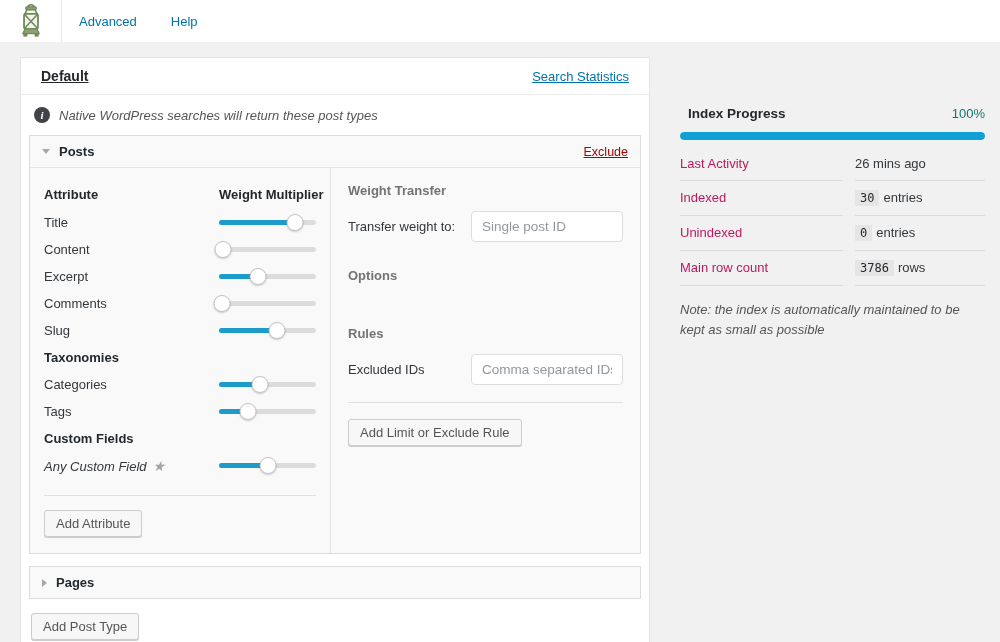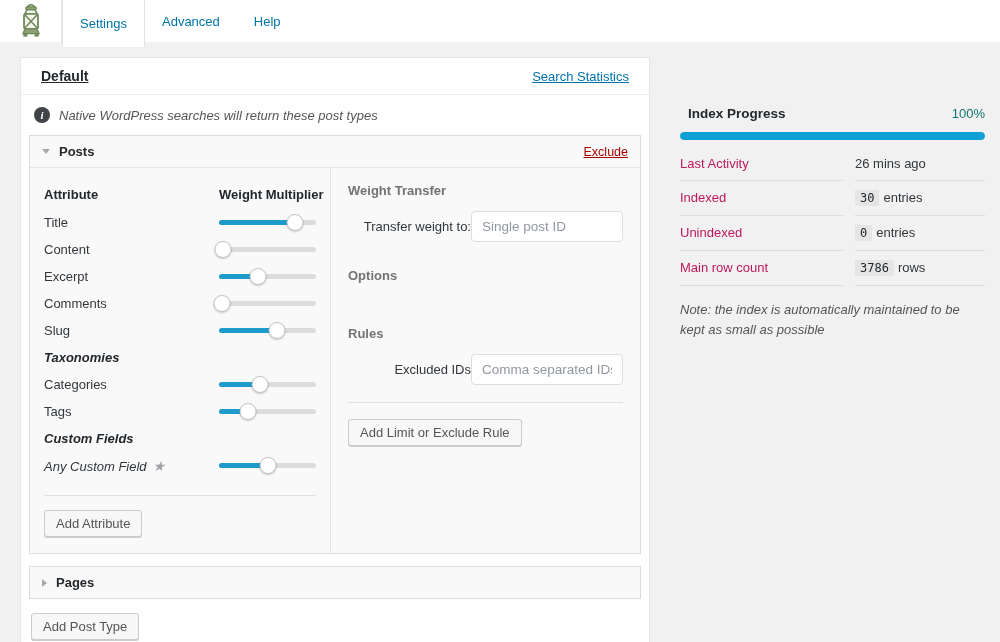--- a/index.html
+++ b/index.html
@@ -36,35 +36,35 @@
   
   .posts-body { display:flex; }
   .col-left { width:308px; padding:13px 0 16px 14px; }
   .col-right { flex:1; border-left:1px solid #e3e3e3; padding:13px 17px 16px; }
   .col-headers { display:flex; align-items:center; height:26px; margin-bottom:2px; }
   .col-headers .h { font-weight:bold; color:#23282d; }
   .h-attr { width:175px; }
   .attr-row { display:flex; align-items:center; height:27px; }
   .attr-label { width:175px; color:#32373c; }
   .attr-label.italic { font-style:italic; }
-  .section-row { display:flex; align-items:center; height:27px; font-weight:bold; color:#23282d;font-style:italic; }
+  .section-row { display:flex; align-items:center; height:27px; font-weight:bold; color:#23282d; }
   .star-icon { margin-left:6px; color:#a0a5aa; font-size:14px; }
   .star-icon::before { content:"\2605"; }
   
   .slider { position:relative; width:97px; height:17px; cursor:pointer; }
   .slider .track { position:absolute; left:0; right:0; top:6px; height:5px; border-radius:3px; background:#dcdcdc; }
   .slider .fill { height:100%; border-radius:3px; background:var(--accent,#1d9ccc); }
   .slider .thumb { position:absolute; top:0; width:17px; height:17px; border-radius:50%; background:#fff; border:1px solid #c3c4c7; box-shadow:0 1px 2px rgba(0,0,0,.2); transform:translateX(-50%); }
   .left-divider { border-top:1px solid #e0e0e0; margin:16px 14px 0 0; }
   .btn { display:inline-block; background:#f7f7f7; border:1px solid #ccc; border-radius:3px; box-shadow:0 1px 0 #ccc; color:#555; font-size:13px; padding:5px 11px; cursor:pointer; white-space:nowrap; }
   .add-attr-btn { margin-top:14px; }
   
   .section-title { font-weight:bold; color:#737373; margin:2px 0 13px; }
   .field-row { display:flex; align-items:center; margin-bottom:10px; }
-  .field-label { width:123px; color:#32373c;text-align:right; }
+  .field-label { width:123px; color:#32373c; }
   .text-input { width:152px; height:31px; border:1px solid #ddd; border-radius:4px; background:#fff; padding:0 10px; font-family:"Liberation Sans", sans-serif; font-size:13.5px; color:#32373c; }
   .text-input::placeholder { color:#9298a0; opacity:1; }
   .gap { height:14px; }
   .checkbox-row { display:flex; align-items:center; gap:8px; }
   .checkbox { width:16px; height:16px; border:1px solid #b4b9be; border-radius:3px; background:#fff; position:relative; box-shadow:inset 0 1px 2px rgba(0,0,0,.07); cursor:pointer; }
   .checkbox.checked::after { content:"\2713"; position:absolute; top:-2px; left:1px; color:#1e8cbe; font-size:14px; font-weight:bold; }
   .right-divider { border-top:1px solid #e0e0e0; margin:17px 0 16px; }
   
   .pages-panel { margin:12px 8px 0; }
   .add-post-type { margin:14px 0 16px 10px; }
@@ -91,21 +91,20 @@
       <path d="M9 3.2 Q12 -0.5 15 3.2" fill="none" stroke="#6f8a5a" stroke-width="1.5"></path>
       <rect x="7.6" y="3.2" width="8.8" height="2.4" rx="1" fill="#8ba073" stroke="#6f8a5a" stroke-width="1"></rect>
       <path d="M8.6 5.6 h6.8 l1.6 3.4 h-10 z" fill="#f3f5ee" stroke="#6f8a5a" stroke-width="1.3"></path>
       <rect x="6.2" y="9" width="11.6" height="12.6" rx="1.5" fill="#f3f5ee" stroke="#6f8a5a" stroke-width="1.5"></rect>
       <path d="M6.5 9.4 L17.5 21.3 M17.5 9.4 L6.5 21.3" stroke="#6f8a5a" stroke-width="1.3"></path>
       <path d="M7 21.6 h10 l1.8 4 h-13.6 z" fill="#8ba073" stroke="#6f8a5a" stroke-width="1"></path>
       <rect x="5.6" y="25.6" width="3.4" height="2.4" fill="#6f8a5a"></rect>
       <rect x="15" y="25.6" width="3.4" height="2.4" fill="#6f8a5a"></rect>
     </svg>
   </div>
-  <div class="tab active">Settings</div>
   <div class="tab">Advanced</div>
   <div class="tab">Help</div>
 </div>
 
 <div class="layout">
 
   <div class="card">
 
     <div class="card-header">
       <span class="card-title">Default</span>

